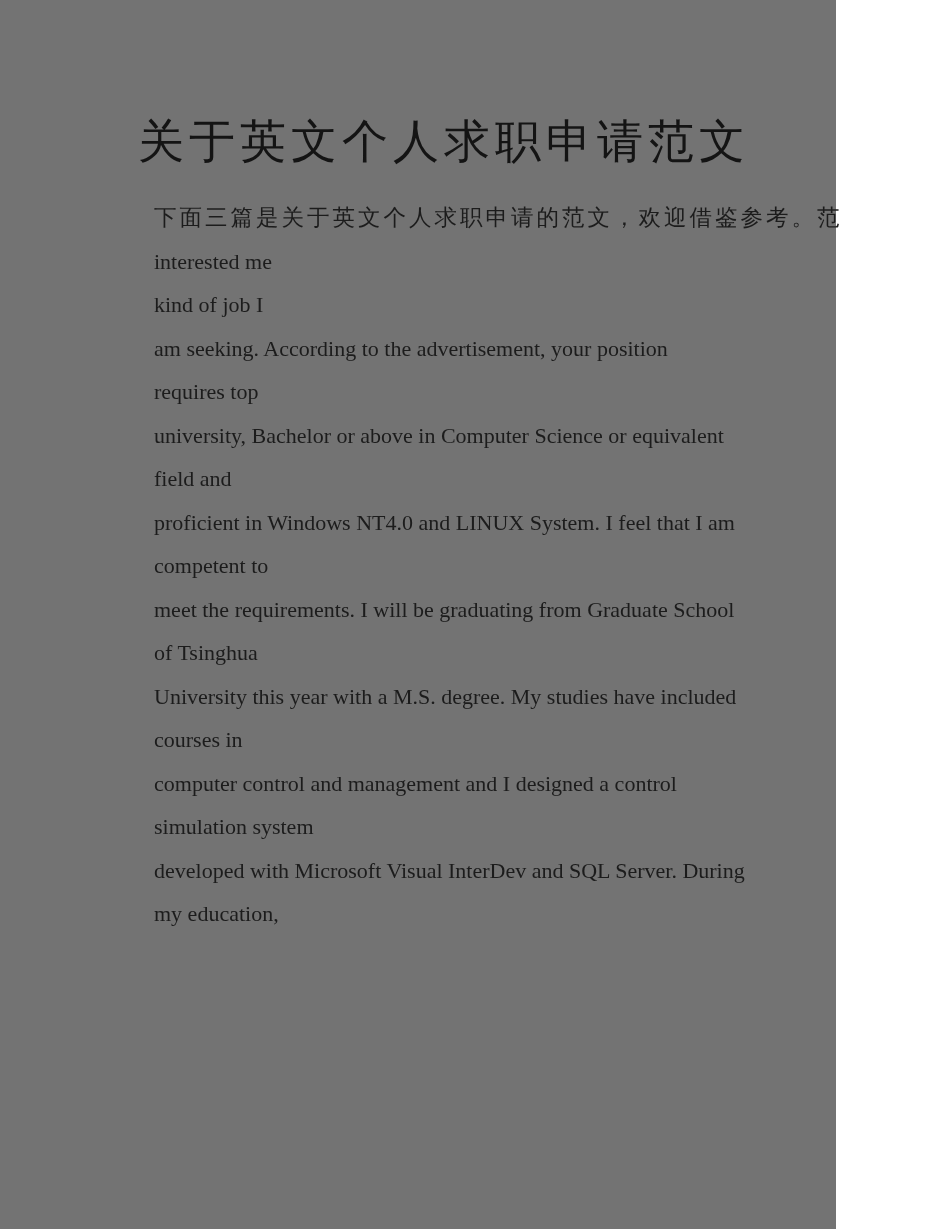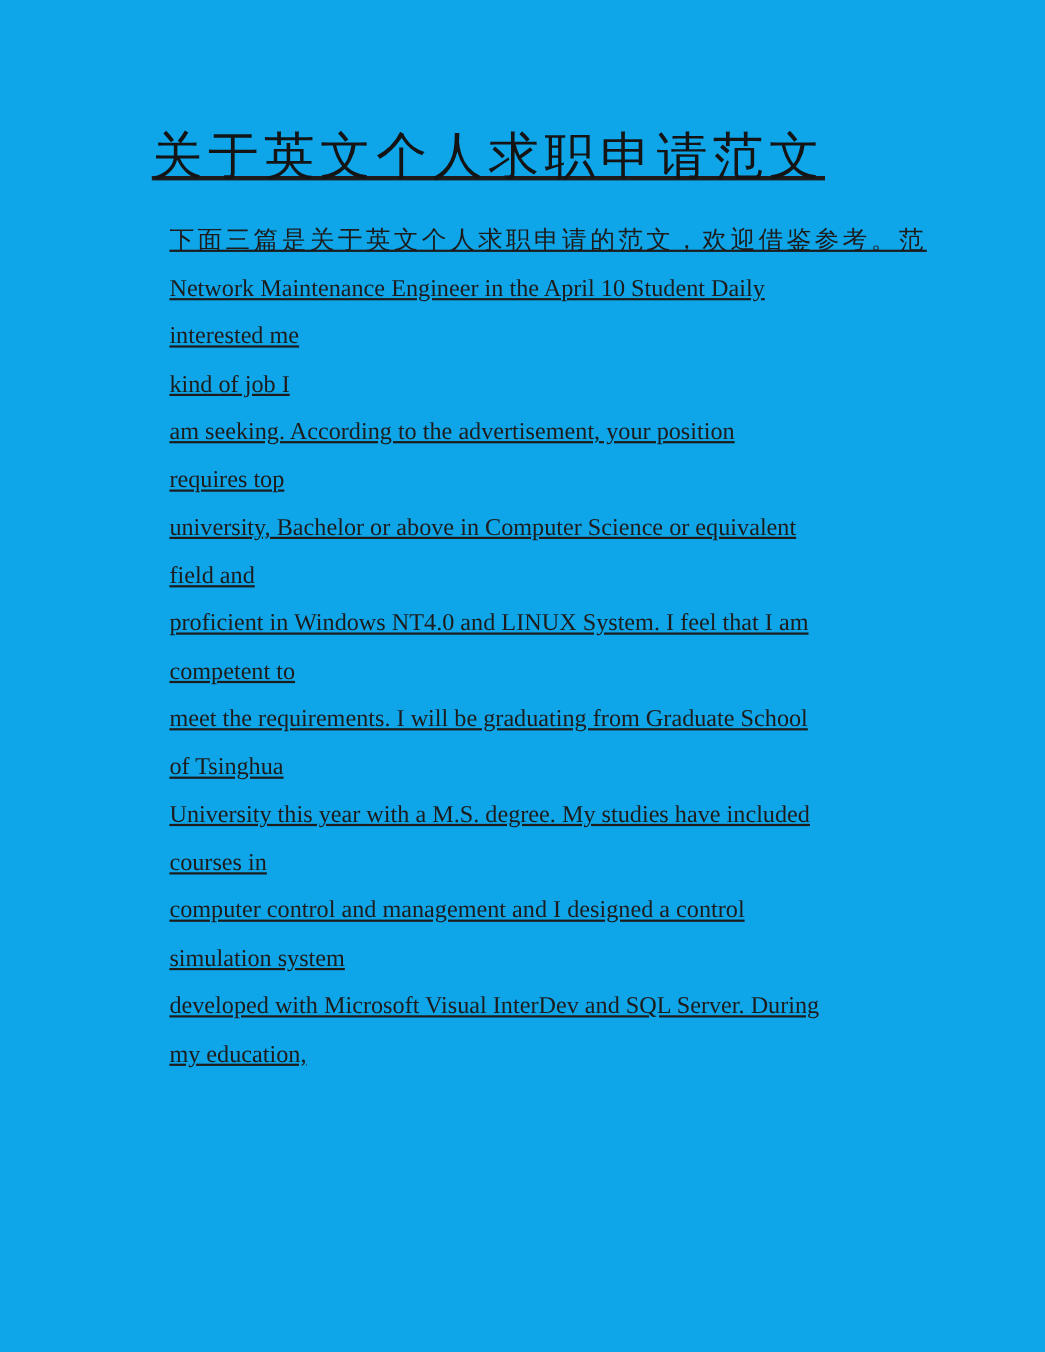--- a/index.html
+++ b/index.html
@@ -8,26 +8,25 @@
     background: #ffffff;
   }
   body {
     width: 950px;
     height: 1229px;
     overflow: hidden;
     font-family: "Liberation Serif", "DejaVu Serif", serif;
     color: #1c1c1c;
   }
   .page {
-    width: 950px;
+    width: 836px;
     height: 1229px;
     box-sizing: border-box;
     padding: 118px 130px 0 138px;
-    background: #0ea5e9;
-    text-decoration: underline;
+    background: #737373;
   }
   .doc-title {
     margin: 0;
     font-size: 46px;
     font-weight: 400;
     line-height: 1.05;
     letter-spacing: 5px;
     white-space: pre;
     color: #141414;
   }
@@ -47,21 +46,20 @@
     font-size: 22.5px;
   }
 </style>
 </head>
 <body>
 
 <div class="page">
   <h1 class="doc-title">关于英文个人求职申请范文</h1>
   <div class="doc-body">
       <p class="line cjk">下面三篇是关于英文个人求职申请的范文，欢迎借鉴参考。范</p>
-      <p class="line">Network Maintenance Engineer in the April 10 Student Daily</p>
       <p class="line">interested me</p>
       <p class="line">kind of job I</p>
       <p class="line">am seeking. According to the advertisement, your position</p>
       <p class="line">requires top</p>
       <p class="line">university, Bachelor or above in Computer Science or equivalent</p>
       <p class="line">field and</p>
       <p class="line">proficient in Windows NT4.0 and LINUX System. I feel that I am</p>
       <p class="line">competent to</p>
       <p class="line">meet the requirements. I will be graduating from Graduate School</p>
       <p class="line">of Tsinghua</p>

